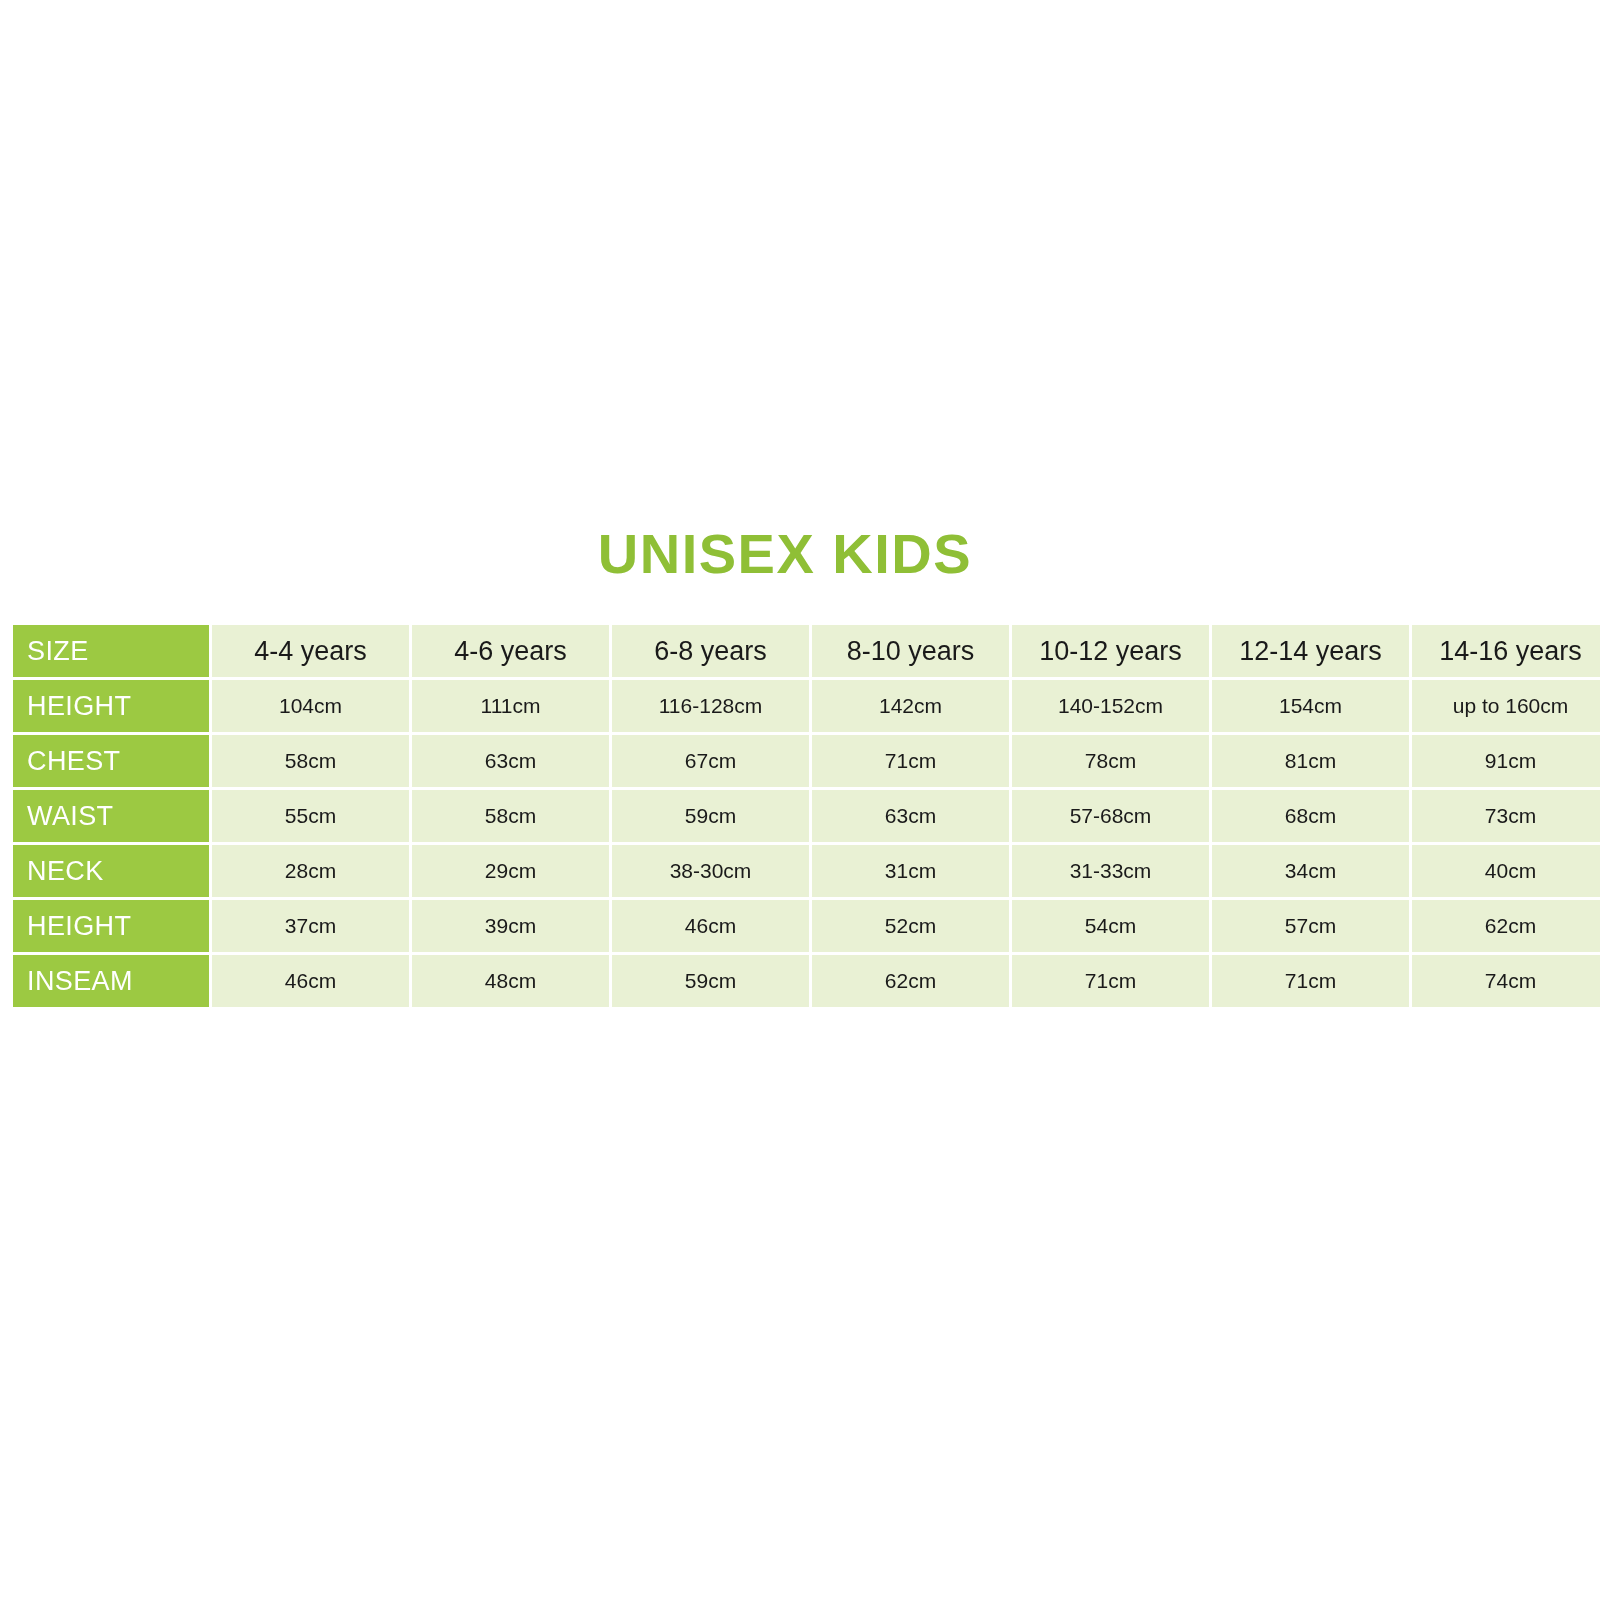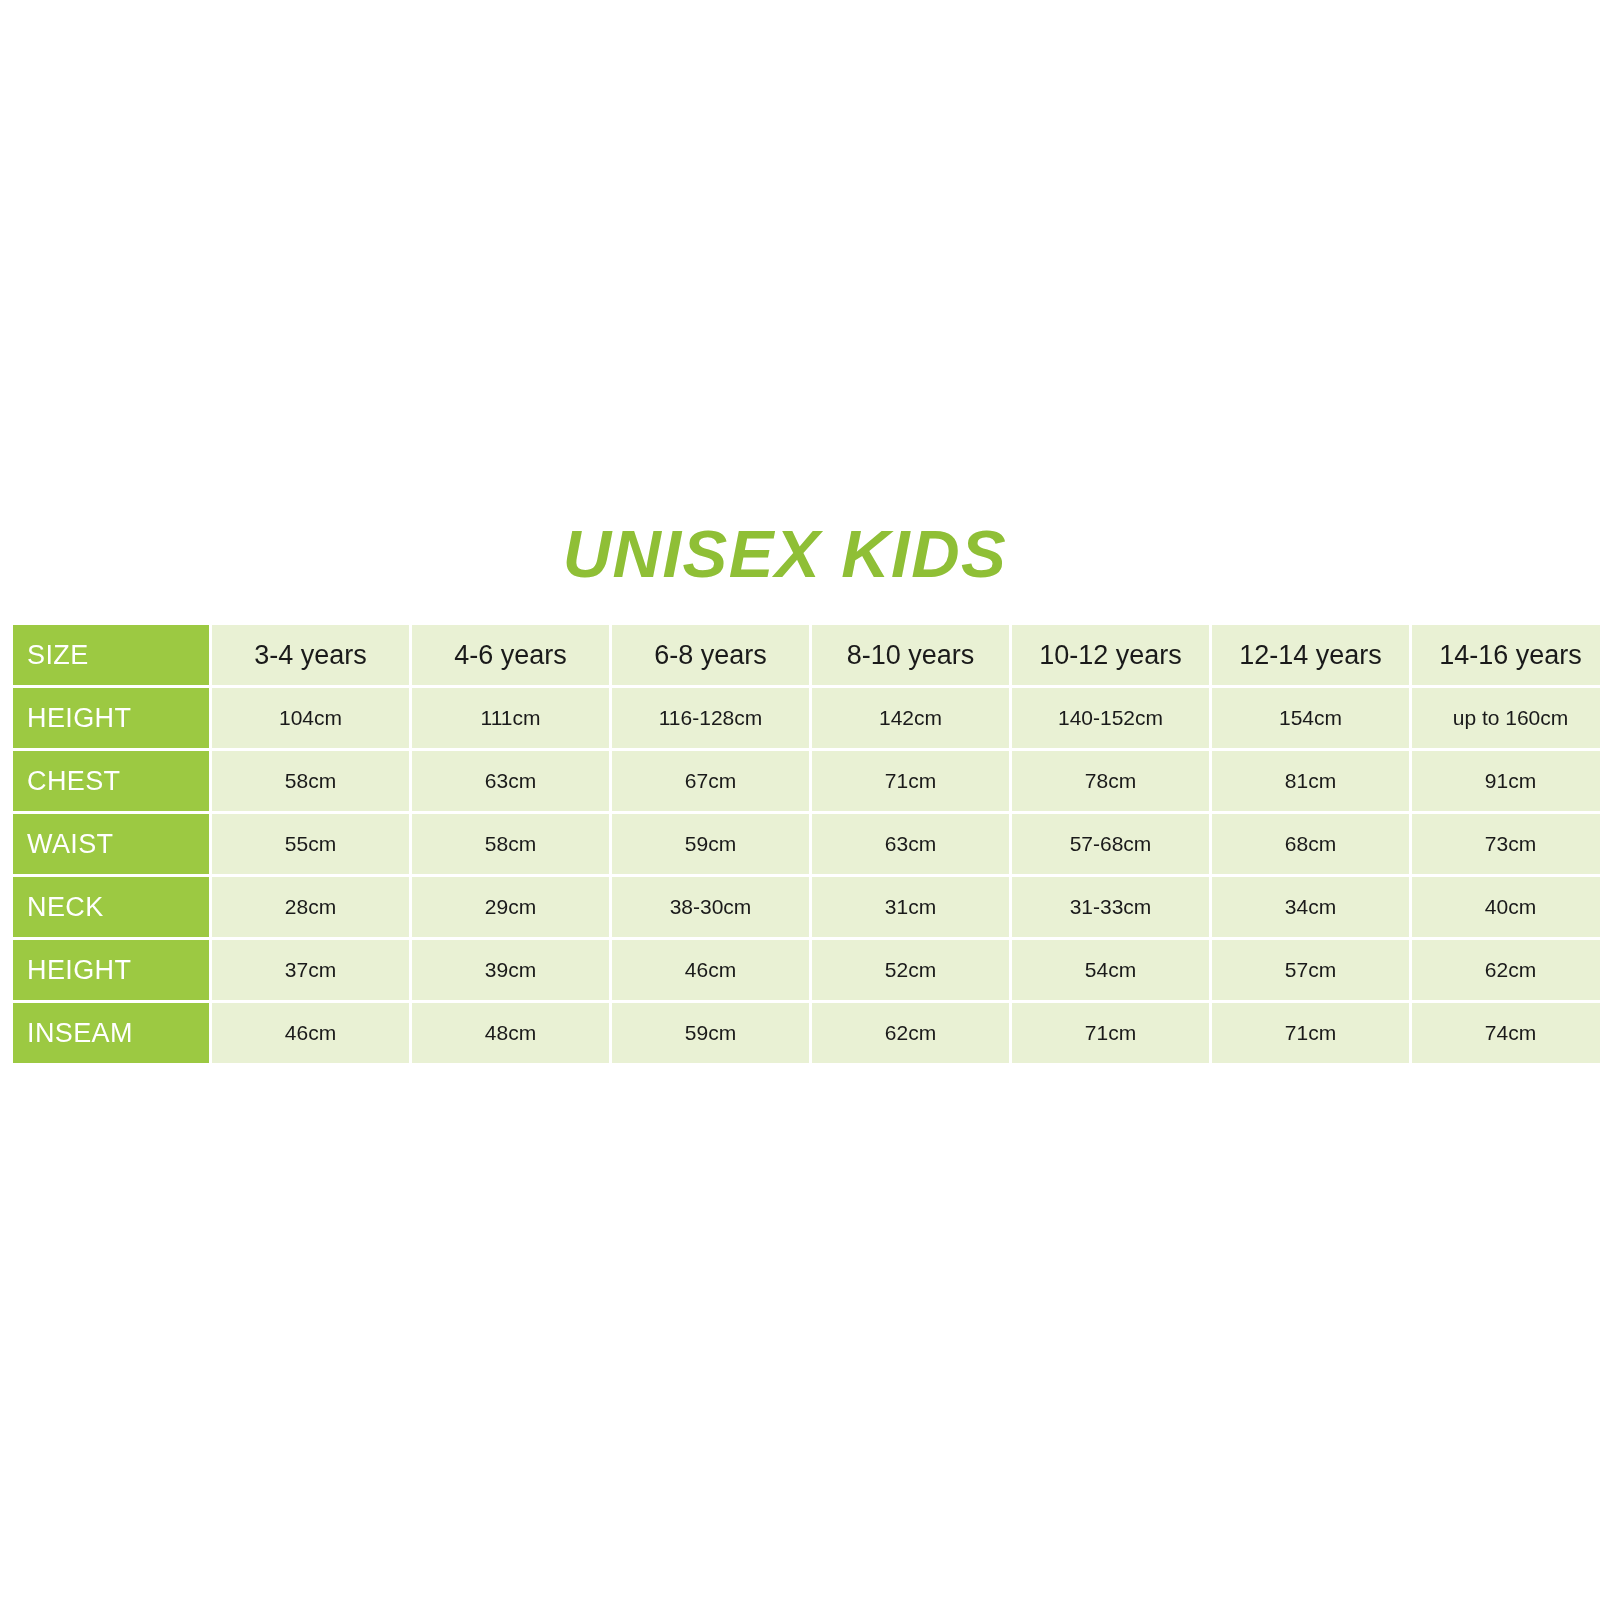--- a/index.html
+++ b/index.html
@@ -19,45 +19,44 @@
     background: #ffffff;
   }
 
   
   #chart-title {
     position: absolute;
     left: 0;
     top: 524px;
     width: 1570px;
     text-align: center;
-    font-size: 67px;
+    font-size: 56px;
     font-weight: bold;
     letter-spacing: 1.5px;
     color: #8FBF36;
     line-height: 60px;
     white-space: nowrap;
     font-family: "Liberation Sans", sans-serif;
-    font-style: italic;
   }
 
   
   #size-table {
     position: absolute;
     left: 10px;
     top: 622px;
     width: 1580px;
     border-collapse: separate;
     border-spacing: 3px 3px;
     table-layout: fixed;
     background: #ffffff;
   }
 
   #size-table td,
   #size-table th {
-    height: 60px;
+    height: 52px;
     padding: 0;
     margin: 0;
     vertical-align: middle;
     font-weight: normal;
   }
 
   
   .rowlabel {
     background: #9CC942;
     color: #ffffff;
@@ -89,21 +88,21 @@
 
 <div id="page">
 
   <div id="chart-title">UNISEX KIDS</div>
 
   <table id="size-table">
     <tbody>
 
       <tr>
         <td class="rowlabel">SIZE</td>
-        <td class="cell header-cell">3-4 years</td>
+        <td class="cell header-cell">4-4 years</td>
         <td class="cell header-cell">4-6 years</td>
         <td class="cell header-cell">6-8 years</td>
         <td class="cell header-cell">8-10 years</td>
         <td class="cell header-cell">10-12 years</td>
         <td class="cell header-cell">12-14 years</td>
         <td class="cell header-cell">14-16 years</td>
       </tr>
 
       <tr>
         <td class="rowlabel">HEIGHT</td>

